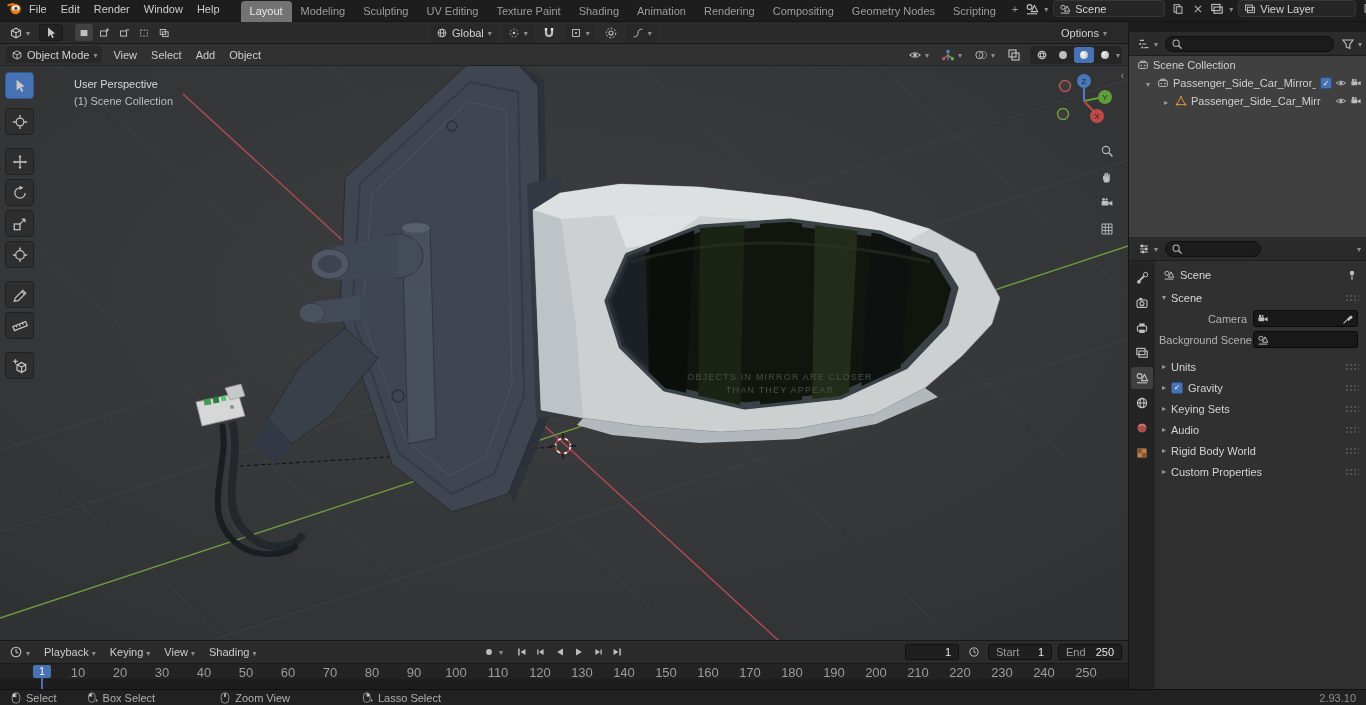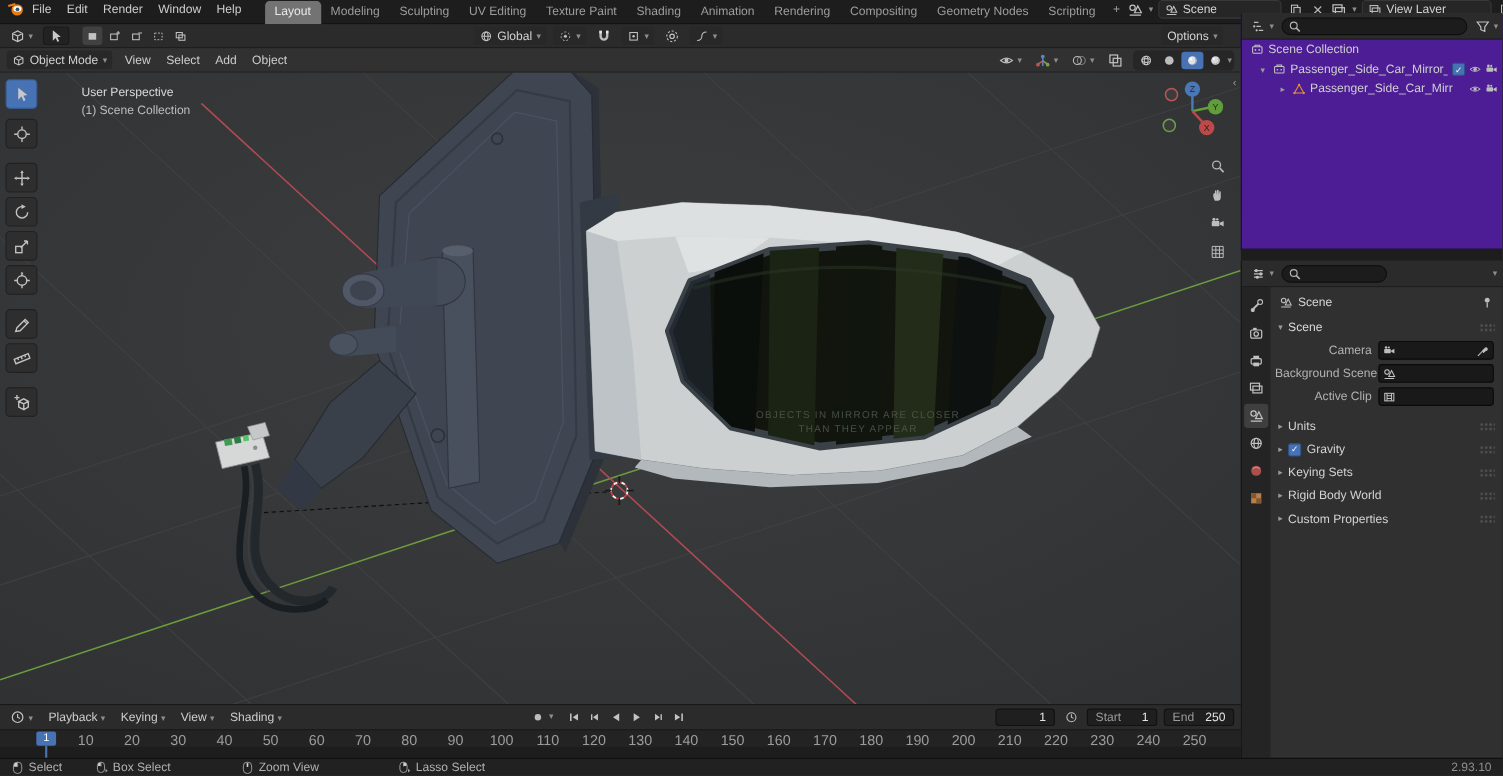--- a/index.html
+++ b/index.html
@@ -44,21 +44,21 @@
   #vp-overlay-text .l1{color:#d8d8d8}
   #vp-overlay-text .l2{color:#bdbdbd}
   #vtoolbar{position:absolute;left:5px;top:6px;display:flex;flex-direction:column;gap:4px}
   .tbtn{width:29px;height:27px;border-radius:4px;background:#2e2e2e;border:1px solid #212121;display:flex;align-items:center;justify-content:center}
   .tbtn.active{background:#4772b3;border-color:#36598f}
   #gizmo{position:absolute;left:1052px;top:3px;width:64px;height:64px}
   #vp-sidebtns{position:absolute;left:1096px;top:74px;display:flex;flex-direction:column;gap:4px}
   .side-btn{width:22px;height:22px;border-radius:11px;display:flex;align-items:center;justify-content:center}
   #npanel-toggle{position:absolute;right:2px;top:2px;color:#9a9a9a;font-size:10px;padding:2px}
   
-  #outliner{position:absolute;left:1128px;top:12px;width:238px;height:215px;background:#4c1d95;border-left:1px solid #141414;border-bottom:1px solid #141414}
+  #outliner{position:absolute;left:1128px;top:32px;width:238px;height:215px;background:#404040;border-left:1px solid #141414;border-bottom:1px solid #141414}
   .panel-hdr{height:24px;background:#2b2b2b;border-bottom:1px solid #1d1d1d;display:flex;align-items:center;gap:4px;padding:0 5px}
   .search{flex:1;display:flex;align-items:center;gap:3px;background:#1c1c1c;border:1px solid #0f0f0f;border-radius:9px;height:16px;padding:0 5px}
   .search input{flex:1;min-width:0;background:transparent;border:none;outline:none;color:#cfcfcf;font-family:inherit;font-size:11px}
   .orow{height:18px;display:flex;align-items:center;gap:4px;padding-right:4px;color:#cfcfcf;white-space:nowrap}
   .orow .lbl{overflow:hidden;text-overflow:clip}
   .orow .right{margin-left:auto;display:flex;align-items:center;gap:3px}
   .tri-d{width:10px;flex:none;text-align:center}
   .tri-d::before{content:"\25BE";font-size:8px;color:#9a9a9a}
   .tri-r{width:10px;flex:none;text-align:center}
   .tri-r::before{content:"\25B8";font-size:8px;color:#9a9a9a}
@@ -881,48 +881,41 @@
         <span class="pinput">
           <span class="ic ic12">
               <svg viewBox="0 0 14 14">
                 <circle cx="4.6" cy="5" r="2.4" stroke="#c2c2c2" fill="none" stroke-width="1.1"></circle>
                 <path d="M9.4 3.4 L12.6 9.6 H6.4 Z" stroke="#c2c2c2" fill="none" stroke-width="1.1"></path>
                 <path d="M2 11.8 H12.2" stroke="#c2c2c2" fill="none" stroke-width="1.1"></path>
               </svg>
             </span>
         </span>
       </div>
-      <div class="prow">
-        <span class="plabel">Active Clip</span>
-        <span class="pinput">
-          <span class="ic ic12">
-              <svg viewBox="0 0 14 14">
-                <rect x="2.2" y="3" width="9.6" height="8" stroke="#c2c2c2" fill="none" stroke-width="1.1"></rect>
-                <path d="M4.6 3 V11 M9.4 3 V11" stroke="#c2c2c2" fill="none" stroke-width="1.1"></path>
-                <path d="M4.6 5.6 H9.4 M4.6 8.4 H9.4" stroke="#c2c2c2" fill="none" stroke-width="1.1"></path>
-              </svg>
-            </span>
-        </span>
-      </div>
       <div style="height:6px"></div>
       <div>
 
       <div class="psec">
 
             <span>Units</span>
             <span class="grip"></span>
           </div>
           <div class="psec">
             <span class="cb"></span>
             <span>Gravity</span>
             <span class="grip"></span>
           </div>
           <div class="psec">
 
             <span>Keying Sets</span>
+            <span class="grip"></span>
+          </div>
+          <div class="psec">
+
+            <span>Audio</span>
             <span class="grip"></span>
           </div>
           <div class="psec">
 
             <span>Rigid Body World</span>
             <span class="grip"></span>
           </div>
           <div class="psec">
 
             <span>Custom Properties</span>

